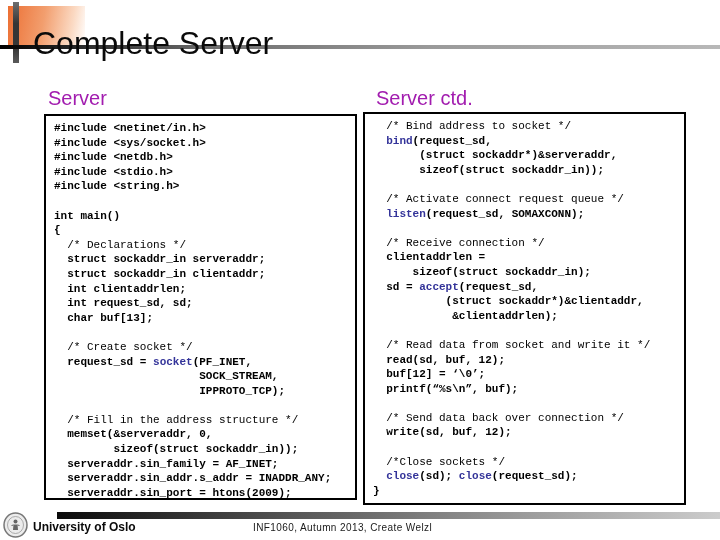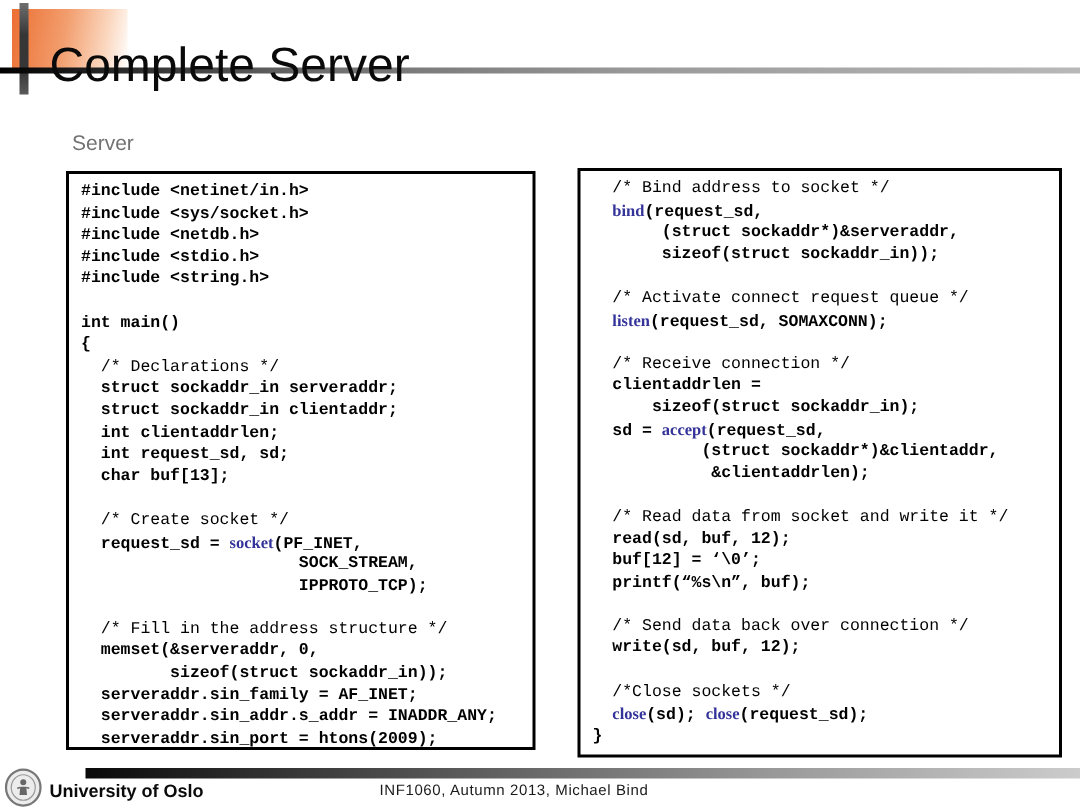--- a/index.html
+++ b/index.html
@@ -10,53 +10,54 @@
   .accent-square{position:absolute;left:8px;top:6px;width:77px;height:41px;
     background:linear-gradient(100deg,#ec6f33 0%,#f29e6e 45%,#fbd9c2 80%,#ffffff 100%);}
   .accent-vbar{position:absolute;left:13px;top:2px;width:6px;height:61px;
     background:linear-gradient(to bottom,#6e6e6e 0%,#363636 35%,#363636 75%,#5a5a5a 100%);}
   .title-rule{position:absolute;left:0;top:45px;width:720px;height:4px;
     background:linear-gradient(to right,#000000 0%,#6f6f6f 30%,#9a9a9a 60%,#b8b8b8 100%);}
   .slide-title{position:absolute;left:33px;top:24px;font-size:32px;line-height:38px;
     color:#0a0a0a;letter-spacing:0px;}
 
   
-  .col-heading{position:absolute;top:87px;font-size:14px;color:#737373;}
+  .col-heading{position:absolute;top:87px;font-size:20px;color:#a21caf;}
   .col-heading.left{left:48px;}
   .col-heading.right{left:376px;}
 
   
   .code-box{position:absolute;border:2px solid #000;background:#fff;box-sizing:border-box;}
   .code-box.left{left:44px;top:114px;width:313px;height:386px;}
-  .code-box.right{left:385px;top:112px;width:323px;height:393px;}
+  .code-box.right{left:363px;top:112px;width:323px;height:393px;}
   pre.code{margin:0;padding:5px 12px 0 8px;font-family:"Liberation Mono","DejaVu Sans Mono",monospace;
     font-size:11px;line-height:14.6px;white-space:pre;color:#000;}
   pre.code .line{height:14.6px;}
   pre.code .cd{font-weight:bold;color:#000000;}
-  pre.code .kw{font-weight:bold;color:#333399;font-family:Liberation Serif, serif;}
+  pre.code .kw{font-weight:bold;color:#333399;}
   pre.code .cm{font-weight:normal;color:#000000;}
 
   
   .footer-rule{position:absolute;left:57px;top:512px;width:663px;height:7px;
     background:linear-gradient(to right,#0a0a0a 0%,#555555 35%,#9a9a9a 70%,#cccccc 100%);}
   .uio-seal{position:absolute;left:3px;top:512px;width:25px;height:26px;}
   .footer-org{position:absolute;left:33px;top:520px;font-size:12px;font-weight:bold;color:#0a0a0a;text-align:center;}
   .footer-course{position:absolute;left:253px;top:522px;font-size:10px;color:#1a1a1a;letter-spacing:0.4px;}
 </style>
 </head>
 <body>
 
 <div class="slide">
 
   <div class="accent-square"></div>
   <div class="accent-vbar"></div>
   <div class="title-rule"></div>
   <div class="slide-title">Complete Server</div>
 
   <div class="col-heading left">Server</div>
+  <div class="col-heading right">Server ctd.</div>
 
   <div class="code-box left">
     <pre class="code"><div class="line"><span class="cd">#include &lt;netinet/in.h&gt;</span></div><div class="line"><span class="cd">#include &lt;sys/socket.h&gt;</span></div><div class="line"><span class="cd">#include &lt;netdb.h&gt;</span></div><div class="line"><span class="cd">#include &lt;stdio.h&gt;</span></div><div class="line"><span class="cd">#include &lt;string.h&gt;</span></div><div class="line">&nbsp;</div><div class="line"><span class="cd">int main()</span></div><div class="line"><span class="cd">{</span></div><div class="line"><span class="cm">  /* Declarations */</span></div><div class="line"><span class="cd">  struct sockaddr_in serveraddr;</span></div><div class="line"><span class="cd">  struct sockaddr_in clientaddr;</span></div><div class="line"><span class="cd">  int clientaddrlen;</span></div><div class="line"><span class="cd">  int request_sd, sd;</span></div><div class="line"><span class="cd">  char buf[13];</span></div><div class="line">&nbsp;</div><div class="line"><span class="cm">  /* Create socket */</span></div><div class="line"><span class="cd">  request_sd = </span><span class="kw">socket</span><span class="cd">(PF_INET,</span></div><div class="line"><span class="cd">                      SOCK_STREAM,</span></div><div class="line"><span class="cd">                      IPPROTO_TCP);</span></div><div class="line">&nbsp;</div><div class="line"><span class="cm">  /* Fill in the address structure */</span></div><div class="line"><span class="cd">  memset(&amp;serveraddr, 0,</span></div><div class="line"><span class="cd">         sizeof(struct sockaddr_in));</span></div><div class="line"><span class="cd">  serveraddr.sin_family = AF_INET;</span></div><div class="line"><span class="cd">  serveraddr.sin_addr.s_addr = INADDR_ANY;</span></div><div class="line"><span class="cd">  serveraddr.sin_port = htons(2009);</span></div></pre>
   </div>
 
   <div class="code-box right">
     <pre class="code"><div class="line"><span class="cm">  /* Bind address to socket */</span></div><div class="line"><span class="cd">  </span><span class="kw">bind</span><span class="cd">(request_sd,</span></div><div class="line"><span class="cd">       (struct sockaddr*)&amp;serveraddr,</span></div><div class="line"><span class="cd">       sizeof(struct sockaddr_in));</span></div><div class="line">&nbsp;</div><div class="line"><span class="cm">  /* Activate connect request queue */</span></div><div class="line"><span class="cd">  </span><span class="kw">listen</span><span class="cd">(request_sd, SOMAXCONN);</span></div><div class="line">&nbsp;</div><div class="line"><span class="cm">  /* Receive connection */</span></div><div class="line"><span class="cd">  clientaddrlen =</span></div><div class="line"><span class="cd">      sizeof(struct sockaddr_in);</span></div><div class="line"><span class="cd">  sd = </span><span class="kw">accept</span><span class="cd">(request_sd,</span></div><div class="line"><span class="cd">           (struct sockaddr*)&amp;clientaddr,</span></div><div class="line"><span class="cd">            &amp;clientaddrlen);</span></div><div class="line">&nbsp;</div><div class="line"><span class="cm">  /* Read data from socket and write it */</span></div><div class="line"><span class="cd">  read(sd, buf, 12);</span></div><div class="line"><span class="cd">  buf[12] = ‘\0’;</span></div><div class="line"><span class="cd">  printf(“%s\n”, buf);</span></div><div class="line">&nbsp;</div><div class="line"><span class="cm">  /* Send data back over connection */</span></div><div class="line"><span class="cd">  write(sd, buf, 12);</span></div><div class="line">&nbsp;</div><div class="line"><span class="cm">  /*Close sockets */</span></div><div class="line"><span class="cd">  </span><span class="kw">close</span><span class="cd">(sd); </span><span class="kw">close</span><span class="cd">(request_sd);</span></div><div class="line"><span class="cd">}</span></div></pre>
   </div>
 
   <div class="footer-rule"></div>
@@ -65,15 +66,15 @@
     <svg width="25" height="26" viewBox="0 0 25 26">
       <ellipse cx="12.5" cy="13" rx="11.5" ry="12" fill="#ececec" stroke="#777" stroke-width="1.5"></ellipse>
       <ellipse cx="12.5" cy="13" rx="8" ry="8.5" fill="none" stroke="#999" stroke-width="0.8"></ellipse>
       <circle cx="12.5" cy="9.5" r="2" fill="#666"></circle>
       <path d="M10.5 12.5 L14.5 12.5 L15 18 L10 18 Z" fill="#666"></path>
       <line x1="8.5" y1="13.5" x2="10.5" y2="13" stroke="#666" stroke-width="1"></line>
       <line x1="16.5" y1="13.5" x2="14.5" y2="13" stroke="#666" stroke-width="1"></line>
     </svg>
   </span>
   <div class="footer-org">University of Oslo</div>
-  <div class="footer-course">INF1060, Autumn 2013, Michael Bind</div>
+  <div class="footer-course">INF1060, Autumn 2013, Create Welzl</div>
 
 </div>
 
 </body></html>

